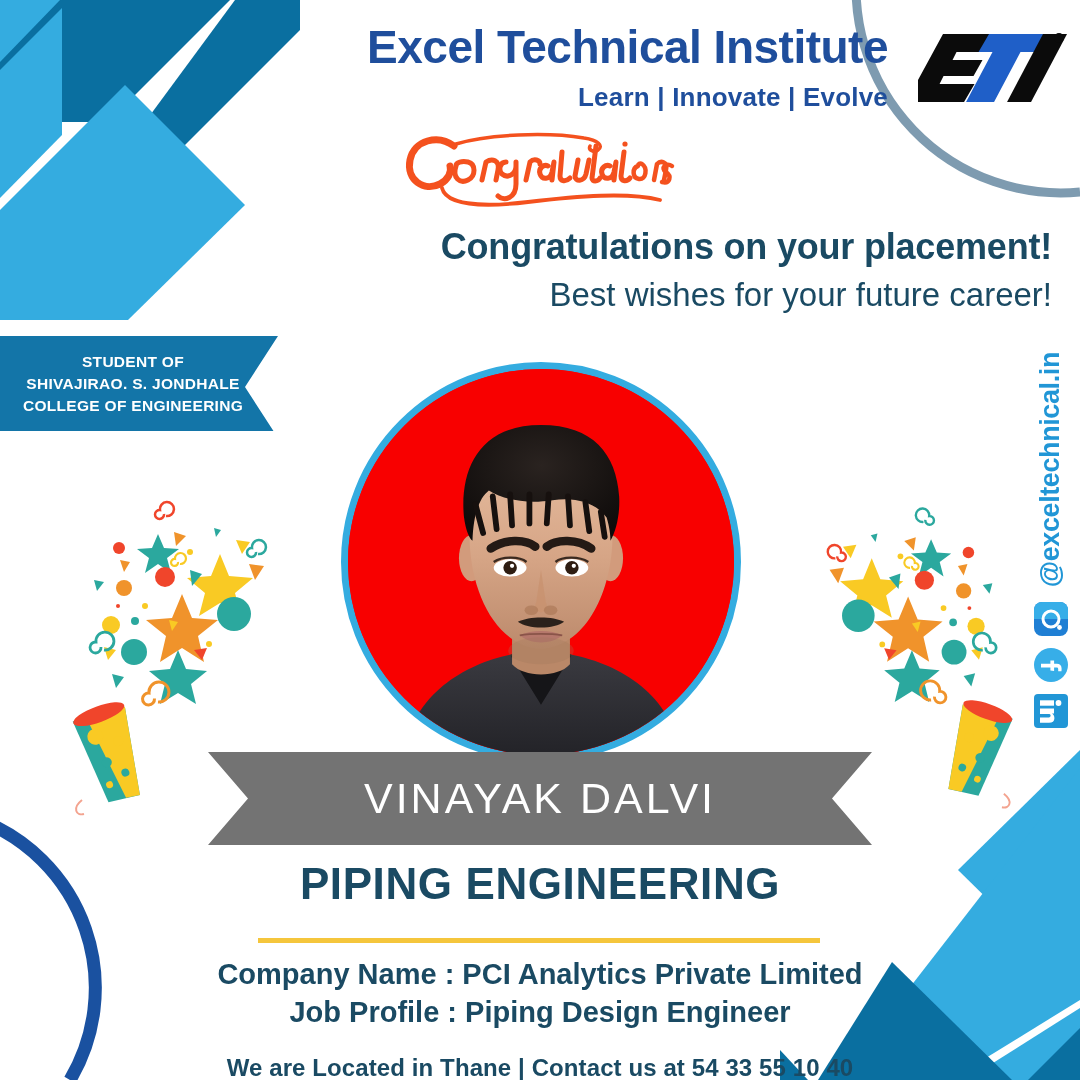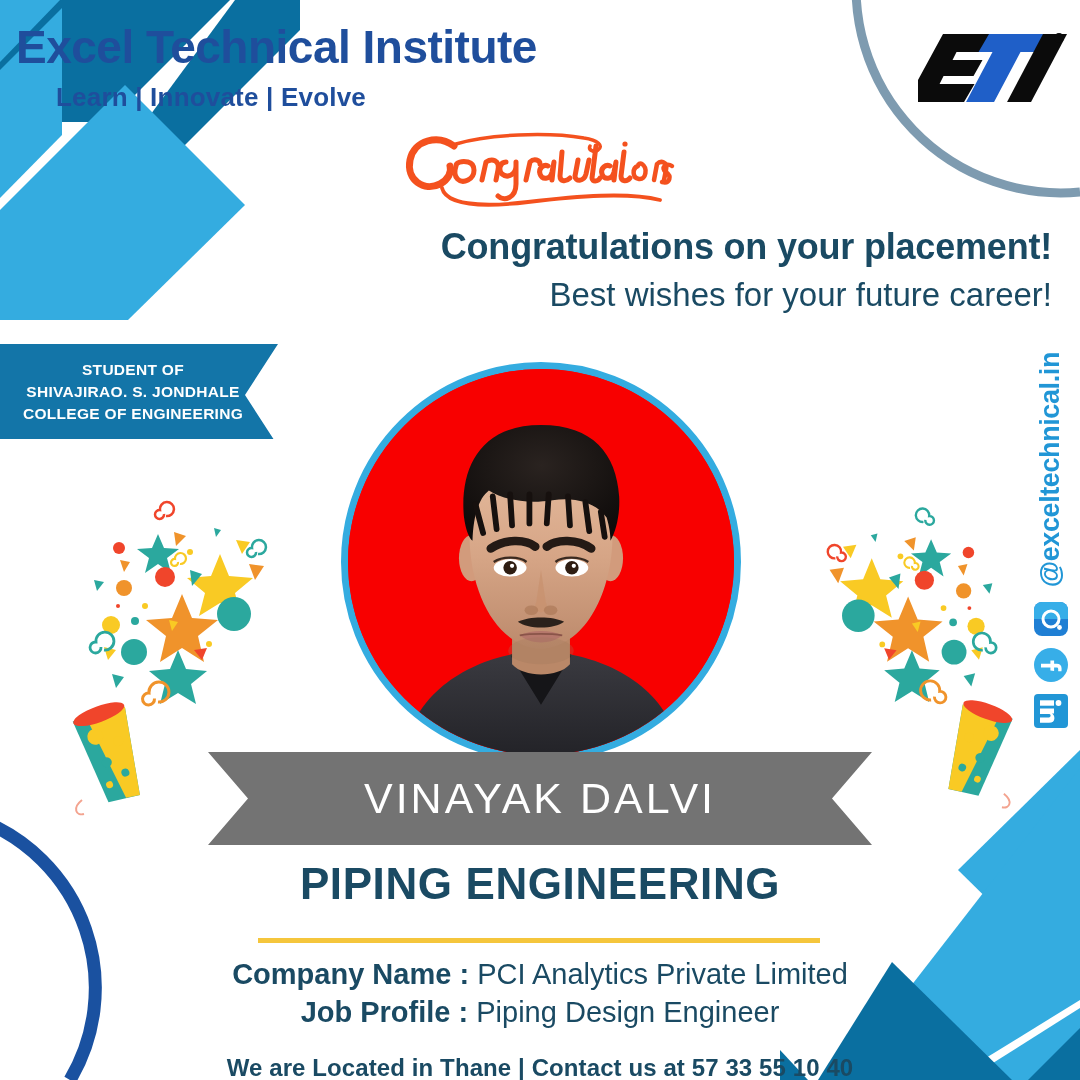--- a/index.html
+++ b/index.html
@@ -19,21 +19,21 @@
 
   
   .deco { position:absolute; }
   .deco svg { display:block; }
   #corner-tl { left:0; top:0; width:300px; height:320px; }
   #corner-br { right:0; bottom:0; width:300px; height:330px; }
   #arc-tr { right:0; top:0; width:230px; height:250px; }
   #arc-bl { left:0; bottom:0; width:200px; height:300px; }
 
   
-  #header { position:absolute; left:16px; top:22px; width:888px; text-align:left; }
+  #header { position:absolute; left:0; top:22px; width:888px; text-align:right; }
   #inst-title {
     font-size:46px; font-weight:bold; color:#1F4E9C;
     letter-spacing:-0.5px; line-height:1.12;
   }
   #tagline {
     font-size:26px; font-weight:bold; color:#1F4E9C;
     margin-top:8px; letter-spacing:0.2px;padding-left:40px;
   }
 
   
@@ -47,21 +47,21 @@
     font-style:italic; font-size:0px; color:#F4511E;
   }
 
   
   #message { position:absolute; left:0; top:226px; width:1052px; text-align:right; }
   #msg-line1 { font-size:36px; font-weight:bold; color:#1A4A63; letter-spacing:-0.2px; }
   #msg-line2 { font-size:33px; font-weight:normal; color:#1A4A63; margin-top:8px; }
 
   
   #college-ribbon {
-    position:absolute; left:0; top:344px; width:278px; height:95px;
+    position:absolute; left:0; top:336px; width:278px; height:95px;
     background:#1375A8;
     -webkit-clip-path: polygon(0 0, 278px 0, 245px 51px, 278px 102px, 0 102px);
     clip-path: polygon(0 0, 278px 0, 245px 51px, 278px 102px, 0 102px);
     display:flex; align-items:center; justify-content:center;
   }
   #college-ribbon-text {
     color:#ffffff; font-size:15.5px; font-weight:bold;
     line-height:1.42; text-align:center; letter-spacing:0.3px;
     white-space:pre-line; padding-right:12px;
   }
@@ -100,21 +100,21 @@
   
   #gold-divider {
     position:absolute; left:258px; top:938px; width:562px; height:5px;
     background:#F5C63C;
   }
 
   
   #details { position:absolute; left:0; top:955px; width:1080px; text-align:center; }
   .detail-row { font-size:29px; color:#1A4A63; line-height:1.32; }
   .detail-label { font-weight:bold; }
-  .detail-value { font-weight:normal; }
+  .detail-value { font-weight:bold; }
   #contact-line {
     font-size:24px; font-weight:bold; color:#1A4A63;
     margin-top:22px; letter-spacing:0.1px;
   }
 
   
   #social-sidebar {
     position:absolute; right:2px; top:352px; width:56px; height:400px;
   }
   #social-handle {
@@ -305,21 +305,21 @@
 
   <div id="details">
     <div class="detail-row">
       <span class="detail-label">Company Name :</span>
       <span class="detail-value">PCI  Analytics Private Limited</span>
     </div>
     <div class="detail-row">
       <span class="detail-label">Job Profile :</span>
       <span class="detail-value">Piping Design Engineer</span>
     </div>
-    <div id="contact-line">We are Located in Thane | Contact us at 57 33 55 10 40</div>
+    <div id="contact-line">We are Located in Thane | Contact us at 54 33 55 10 40</div>
   </div>
 
   <div id="social-sidebar">
     <div id="social-handle">@exceltechnical.in</div>
 
     <div class="social-icon" id="icon-instagram">
       <svg width="34" height="34" viewBox="0 0 34 34">
         <rect x="0" y="0" width="34" height="34" rx="8" fill="#1F7FD4"></rect>
         <path d="M 0 8 A 8 8 0 0 1 8 0 L 17 0 L 17 34 L 8 34 A 8 8 0 0 1 0 26 Z" fill="#37AEE8"></path>
         <circle cx="17" cy="17" r="8" fill="none" stroke="#FFFFFF" stroke-width="3"></circle>

